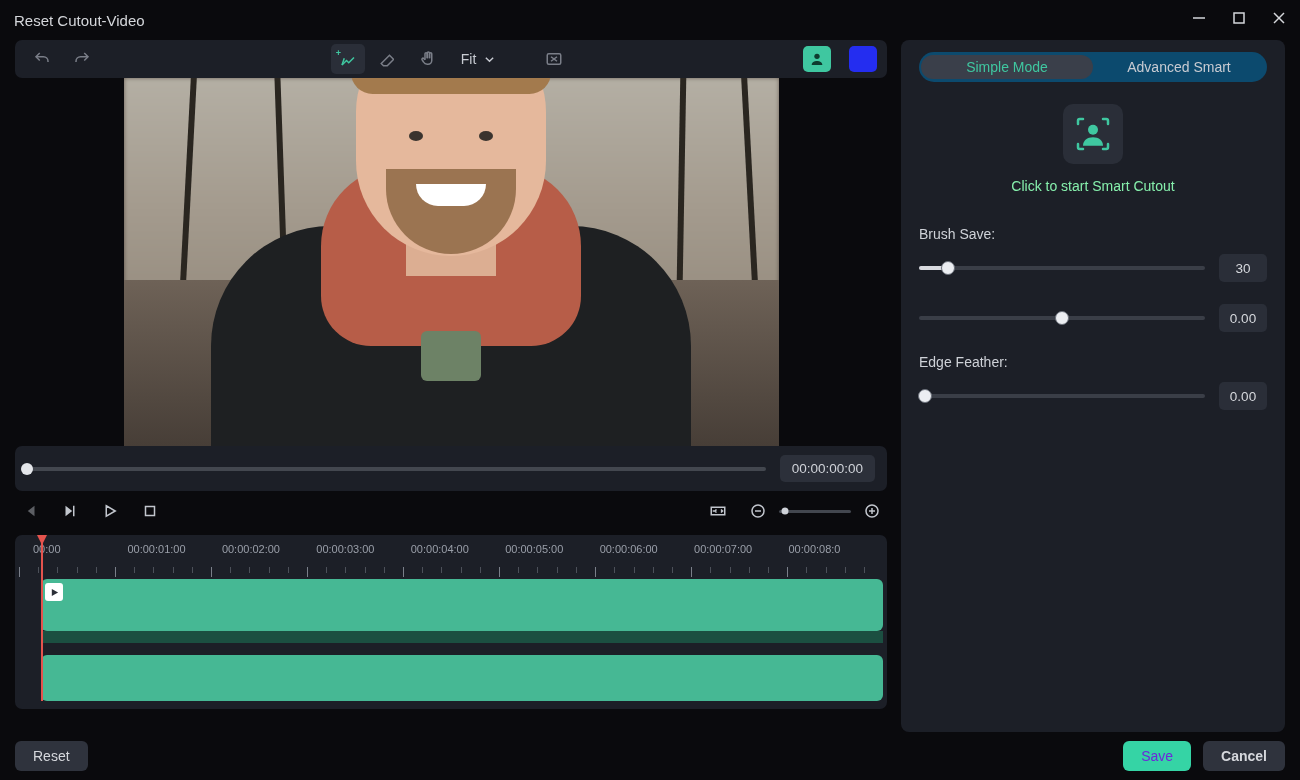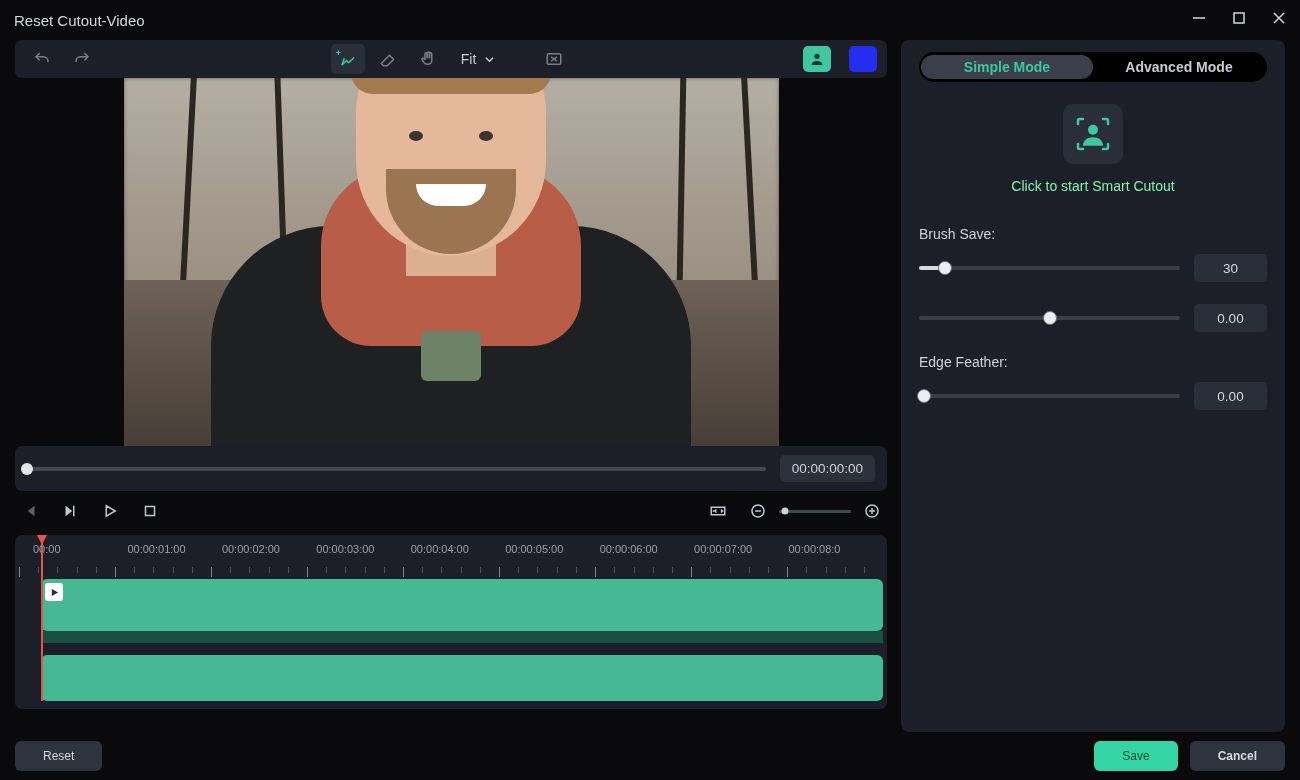--- a/index.html
+++ b/index.html
@@ -160,52 +160,52 @@
   display:flex; align-items:flex-start; padding:4px;
 }
 .clip .play-pill { width:18px; height:18px; background:#ffffff; border-radius:3px;
   display:flex; align-items:center; justify-content:center; color:#2b2f37; }
 .clip .play-pill svg{ width:9px; height:9px; }
 .clip2 { margin:12px 4px 0 26px; height:46px; background:#46b894; border-radius:6px; }
 .clip-gap { margin:0 4px 0 26px; height:12px; background:#1b4f41; }
 
 
 .mode-tabs {
-  background:#000000; border-radius:16px; height:30px; display:flex; align-items:center;
-  padding:2px; font-size:14px; margin-bottom:22px;font-weight:bold;
+  background:#0c4a6e; border-radius:16px; height:30px; display:flex; align-items:center;
+  padding:2px; font-size:14px; margin-bottom:22px;
 }
 .mode-tab { flex:1; text-align:center; padding:4px 0; border-radius:14px; cursor:pointer; color:#c8cbd2; }
 .mode-tab.active { background:#3a3f4a; color:#3fc7a0; }
 .cutout-btn {
   width:60px; height:60px; border-radius:10px; background:#2a2e38; margin:0 auto;
   display:flex; align-items:center; justify-content:center; cursor:pointer;
 }
 .cutout-btn svg { width:40px; height:40px; }
 .cutout-caption { text-align:center; font-size:14px; margin:14px 0 32px; color:#86efac; }
 
 .param label { font-size:14px; color:#cfd2d8; display:block; margin-bottom:12px; }
 .param-row { display:flex; align-items:center; gap:14px; margin-bottom:22px; }
 .slider { flex:1; height:4px; background:#3a3e47; border-radius:2px; position:relative; }
 .slider-fill { position:absolute; left:0; top:0; bottom:0; background:#d8dadf; border-radius:2px; }
 .slider-thumb { position:absolute; top:50%; width:14px; height:14px; border-radius:50%;
   background:#eceef2; border:1px solid #6a6f79; transform:translate(-50%,-50%); }
-.value-box { width:73px; height:28px; background:#2a2e38; border-radius:5px;
+.value-box { width:48px; height:28px; background:#2a2e38; border-radius:5px;
   display:flex; align-items:center; justify-content:center; font-size:13.5px; color:#d6d8dd; }
 
 
 .footer {
   position:absolute; left:0; right:0; bottom:0; height:48px;
   display:flex; align-items:center; padding:0 15px;
 }
 .btn {
-  height:30px; padding:0 28px; border-radius:6px; font-size:12px; display:flex;
+  height:30px; padding:0 18px; border-radius:6px; font-size:14px; display:flex;
   align-items:center; justify-content:center; cursor:pointer; border:none;
 }
 .btn-reset  { background:#2f333d; color:#d6d8dd; }
-.btn-save   { background:#35d4a5; color:#14532d; font-weight:500; }
+.btn-save   { background:#35d4a5; color:#6d28d9; font-weight:500; }
 .btn-cancel { background:#2f333d; color:#d6d8dd;font-weight:bold; }
 .footer .gap { flex:1; }
 .footer .btn + .btn { margin-left:12px; }
 </style>
 </head>
 <body>
 
 <div class="titlebar">
   <span class="titlebar-title">Reset Cutout-Video</span>
   <div class="titlebar-ctrls">
@@ -438,21 +438,21 @@
       </div>
       <div class="clip-gap"></div>
       <div class="clip2"></div>
       <div class="playhead"></div>
     </div>
   </div>
 
   <div class="right">
     <div class="mode-tabs">
       <div class="mode-tab active">Simple Mode</div>
-      <div class="mode-tab">Advanced Mode</div>
+      <div class="mode-tab">Advanced Smart</div>
     </div>
 
     <div class="cutout-btn">
       <svg viewBox="0 0 48 48" fill="none">
         <path d="M6 12V8a2 2 0 012-2h4M42 12V8a2 2 0 00-2-2h-4M6 36v4a2 2 0 002 2h4M42 36v4a2 2 0 01-2 2h-4" stroke="#3fc7a0" stroke-width="3" stroke-linecap="round"></path>
         <circle cx="24" cy="19" r="6" fill="#3fc7a0"></circle>
         <path d="M12 38c0-6 5-10 12-10s12 4 12 10z" fill="#3fc7a0"></path>
       </svg>
     </div>
     <div class="cutout-caption">Click to start Smart Cutout</div>

